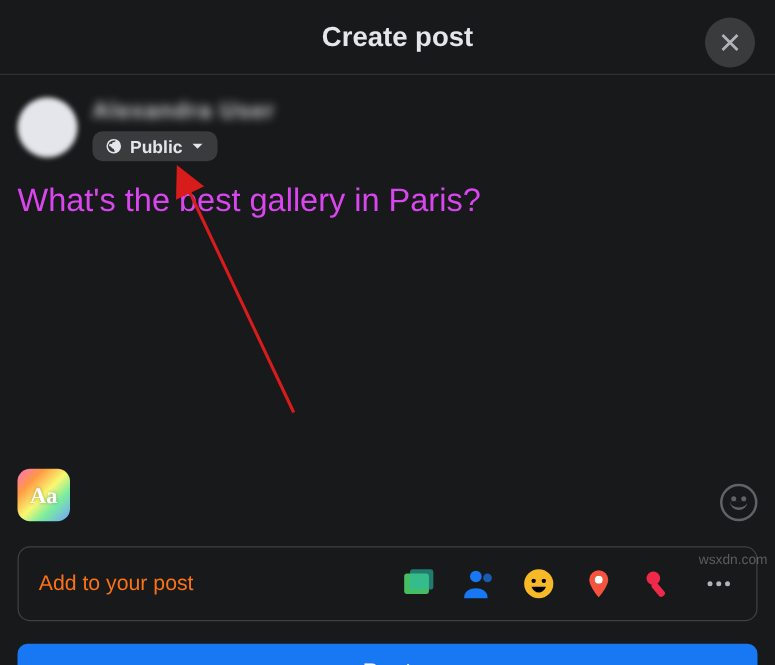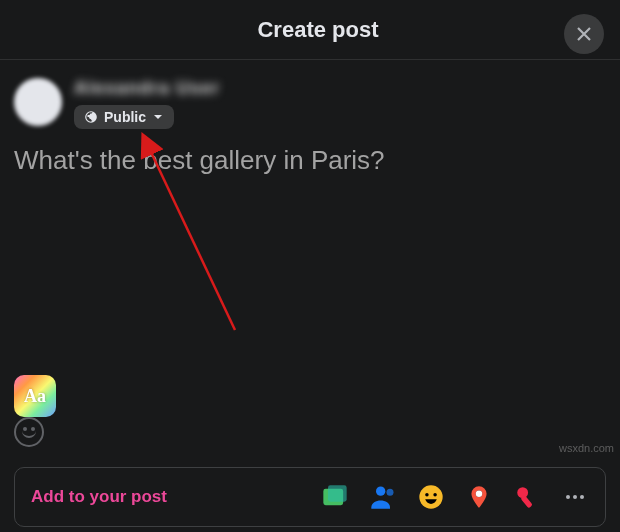--- a/index.html
+++ b/index.html
@@ -71,31 +71,30 @@
       padding: 4px 10px;
       border-radius: 8px;
       cursor: pointer;
       width: fit-content;
       justify-content: center;
     }
     .audience svg { fill: #e4e6eb; }
     .composer {
       padding: 16px 14px 0 14px;
       min-height: 150px;
-      color: #a3a3a3;
+      color: #d946ef;
       font-size: 26px;
       font-weight: 400;
     }
     .composer-row-bottom {
       display: flex;
-      align-items: flex-start;
+      align-items: flex-end;
       justify-content: space-between;
       padding: 0 14px;
       margin-top: 96px;
-      flex-direction: column;
     }
     .bg-picker {
       width: 42px;
       height: 42px;
       border-radius: 10px;
       background: linear-gradient(135deg,#ff6ec4 0%,#ff9a44 25%,#f9f871 50%,#7bed9f 70%,#70a1ff 100%);
       display: flex;
       align-items: center;
       justify-content: center;
       font-family: Georgia, serif;
@@ -148,23 +147,23 @@
       margin: 20px 14px 0 14px;
       border: 1px solid #3e4042;
       border-radius: 10px;
       height: 60px;
       display: flex;
       align-items: center;
       justify-content: space-between;
       padding: 0 16px;
     }
     .addto-label {
-      color: #ec4899;
+      color: #f97316;
       font-size: 17px;
-      font-weight: 700;
+      font-weight: 400;
     }
     .addto-icons { display: flex; align-items: center; gap: 20px; }
     .ic { width: 28px; height: 28px; display: flex; align-items:center; justify-content:center; cursor: pointer; }
     .post-btn {
       margin: 18px 14px 0 14px;
       background: #1877f2;
       color: #fff;
       font-size: 18px;
       font-weight: 600;
       height: 44px;

